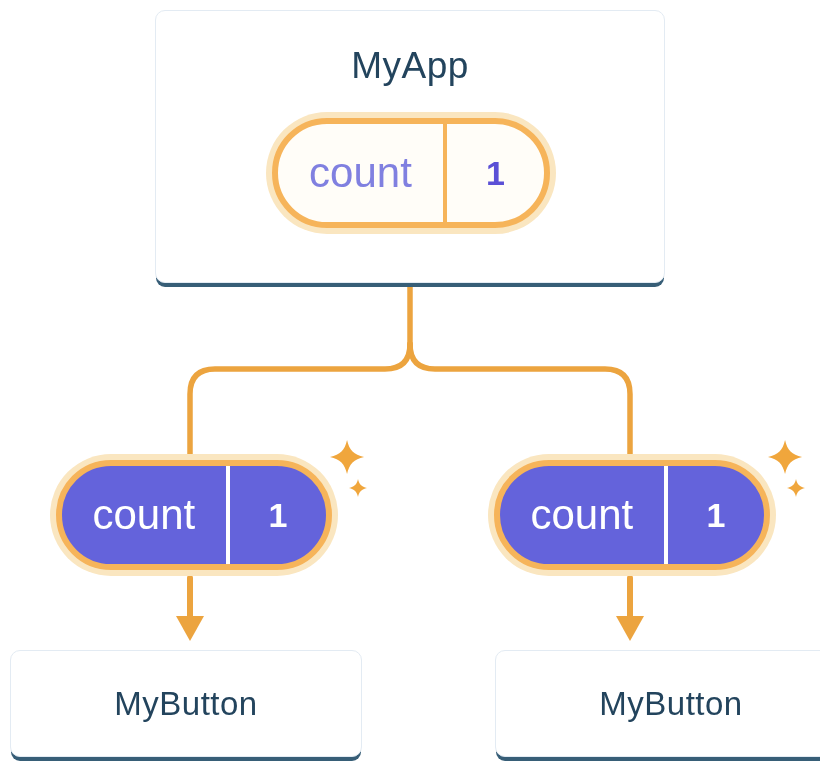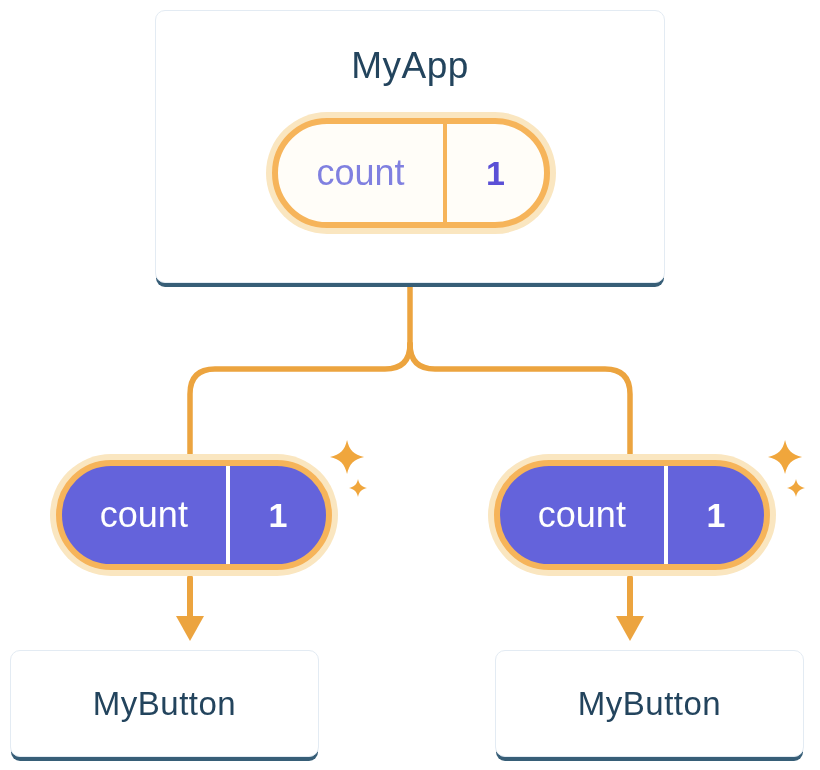--- a/index.html
+++ b/index.html
@@ -34,36 +34,36 @@
     box-shadow:0 5px 0 -1px var(--card_edge);
   }
   .root-card{left:155px;top:10px;width:510px;height:273px;}
   .card-title{
     text-align:center;
     font-weight:400;
     color:var(--title_navy);
     letter-spacing:.5px;
   }
   .root-card .card-title{font-size:37px;margin-top:34px;}
-  .child-card{width:309px;height:107px;display:flex;align-items:center;justify-content:center;}
+  .child-card{width:352px;height:107px;display:flex;align-items:center;justify-content:center;}
   .child-card .card-title{font-size:33px;}
   .child-card.left{left:10px;top:650px;}
   .child-card.right{left:495px;top:650px;}
 
   .pill{
     position:absolute;
     display:flex;
     align-items:stretch;
     border-radius:999px;
     border:6px solid var(--pill_border);
     box-shadow:0 0 0 6px var(--pill_ring);
     overflow:hidden;
   }
   .state-pill{left:272px;top:118px;width:278px;height:110px;background:#FFFDF8;}
-  .pill-label{flex:1.7;display:flex;align-items:center;justify-content:center;font-size:36px;}
+  .pill-label{flex:1.7;display:flex;align-items:center;justify-content:center;font-size:42px;}
   .pill-divider{width:4px;}
   .pill-value{flex:1;display:flex;align-items:center;justify-content:center;font-size:34px;font-weight:700;}
   .state-pill .pill-label{color:var(--pill_text_purple);}
   .state-pill .pill-divider{background:var(--pill_border);}
   .state-pill .pill-value{color:var(--pill_value_purple);}
 
   .prop-pill{width:276px;height:110px;background:var(--pill_fill);}
   .prop-pill .pill-label,.prop-pill .pill-value{color:#fff;}
   .prop-pill .pill-divider{background:#fff;}
   .prop-pill.left{left:56px;top:460px;}

